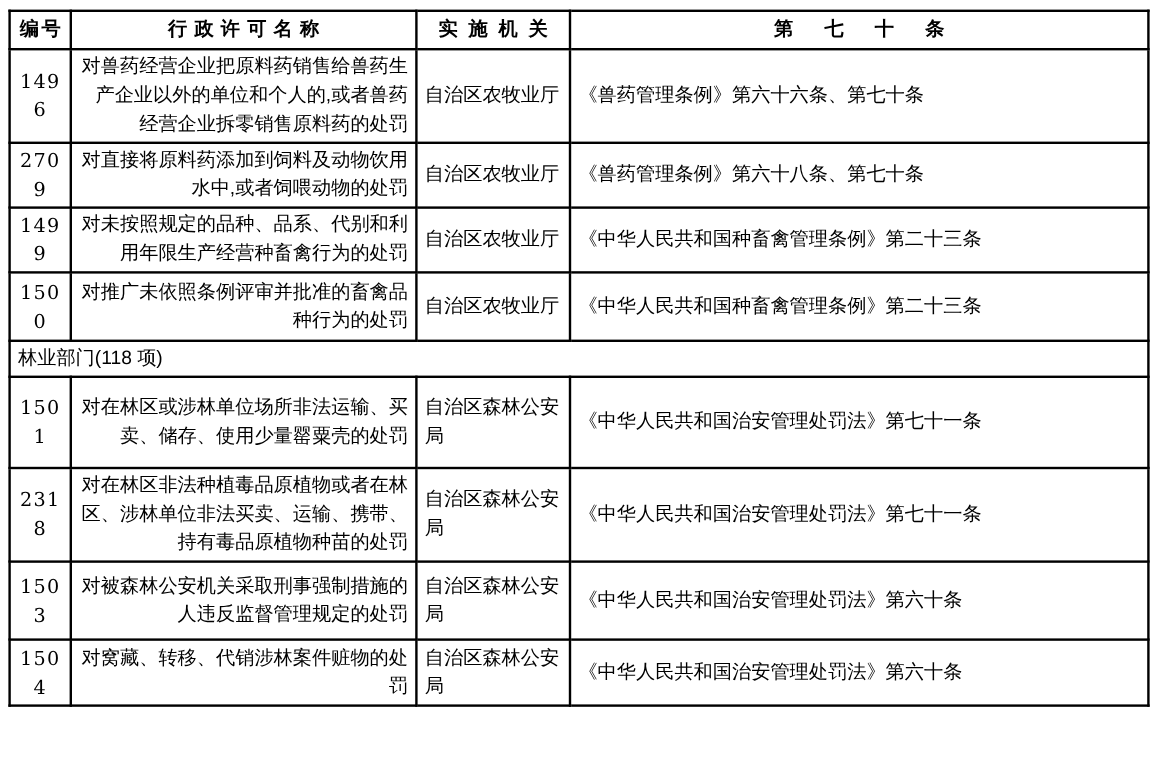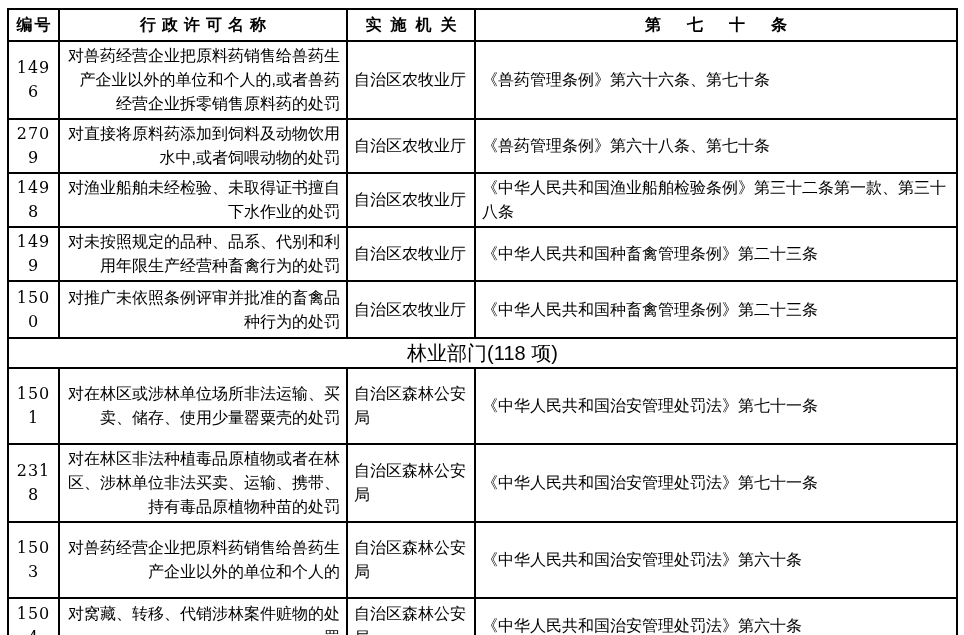--- a/index.html
+++ b/index.html
@@ -56,35 +56,35 @@
     font-family: "DejaVu Serif", "Liberation Serif", serif;
     font-size: 14.5px;
     letter-spacing: 1px;
     padding: 2px 2px;
   }
   td.c-name  { text-align: right; padding: 2px 8px 2px 11px; }
   td.c-agency{ text-align: left; padding: 2px 4px 2px 7px; }
   td.c-legal { text-align: left; padding: 2px 10px 2px 7px; }
   
   tr.section td {
-    text-align: center;
-    font-size: 20px;
+    text-align: left;
+    font-size: 16px;
     padding: 2px 6px;
   }
   
   tr.rh-header  { height: 30px; }
   tr.rh-1496    { height: 74px; padding-left: 40px; }
   tr.rh-1497    { height: 50px; }
   tr.rh-1498    { height: 54px; }
   tr.rh-1499    { height: 54px; }
   tr.rh-1500    { height: 57px; }
   tr.rh-section { height: 27px; }
   tr.rh-1501    { height: 76px; }
   tr.rh-1502    { height: 76px; }
-  tr.rh-1503    { height: 76px; }
+  tr.rh-1503    { height: 65px; }
   tr.rh-1504    { height: 55px; }
 </style>
 </head>
 <body>
 
 <div class="page">
   <table class="permits">
     <colgroup>
       <col style="width:51px">
       <col style="width:288px">
@@ -107,26 +107,20 @@
       <td class="c-legal">《兽药管理条例》第六十六条、第七十条</td>
     </tr>
 
     <tr class="rh-1497">
       <td class="c-id">2709</td>
       <td class="c-name">对直接将原料药添加到饲料及动物饮用水中,或者饲喂动物的处罚</td>
       <td class="c-agency">自治区农牧业厅</td>
       <td class="c-legal">《兽药管理条例》第六十八条、第七十条</td>
     </tr>
 
-    <tr class="rh-1498">
-      <td class="c-id">1498</td>
-      <td class="c-name">对渔业船舶未经检验、未取得证书擅自下水作业的处罚</td>
-      <td class="c-agency">自治区农牧业厅</td>
-      <td class="c-legal">《中华人民共和国渔业船舶检验条例》第三十二条第一款、第三十八条</td>
-    </tr>
 
     <tr class="rh-1499">
       <td class="c-id">1499</td>
       <td class="c-name">对未按照规定的品种、品系、代别和利用年限生产经营种畜禽行为的处罚</td>
       <td class="c-agency">自治区农牧业厅</td>
       <td class="c-legal">《中华人民共和国种畜禽管理条例》第二十三条</td>
     </tr>
 
     <tr class="rh-1500">
       <td class="c-id">1500</td>
@@ -148,21 +142,21 @@
 
     <tr class="rh-1502">
       <td class="c-id">2318</td>
       <td class="c-name">对在林区非法种植毒品原植物或者在林区、涉林单位非法买卖、运输、携带、持有毒品原植物种苗的处罚</td>
       <td class="c-agency">自治区森林公安局</td>
       <td class="c-legal">《中华人民共和国治安管理处罚法》第七十一条</td>
     </tr>
 
     <tr class="rh-1503">
       <td class="c-id">1503</td>
-      <td class="c-name">对兽药经营企业把原料药销售给兽药生产企业以外的单位和个人的</td>
+      <td class="c-name">对被森林公安机关采取刑事强制措施的人违反监督管理规定的处罚</td>
       <td class="c-agency">自治区森林公安局</td>
       <td class="c-legal">《中华人民共和国治安管理处罚法》第六十条</td>
     </tr>
 
     <tr class="rh-1504">
       <td class="c-id">1504</td>
       <td class="c-name">对窝藏、转移、代销涉林案件赃物的处罚</td>
       <td class="c-agency">自治区森林公安局</td>
       <td class="c-legal">《中华人民共和国治安管理处罚法》第六十条</td>
     </tr>

